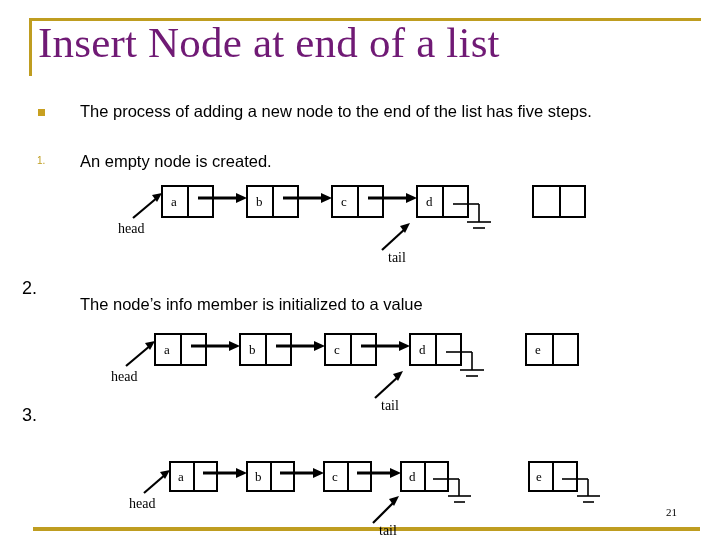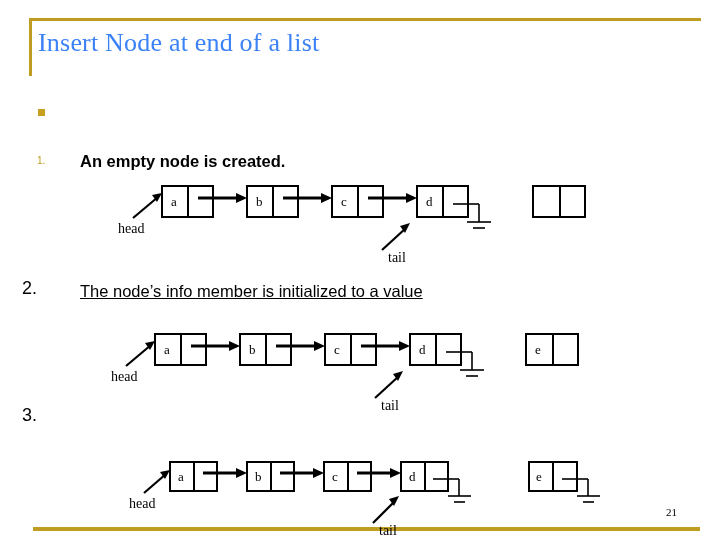--- a/index.html
+++ b/index.html
@@ -46,23 +46,23 @@
     height: 4px;
     background: #bf9d20;
   }
 
   
   .slide-title {
     position: absolute;
     left: 38px;
     top: 21px;
     font-family: "Liberation Serif", serif;
-    font-size: 26px;
+    font-size: 43px;
     line-height: 44px;
-    color: #3b82f6;
+    color: #701a75;
     letter-spacing: 0.2px;
     white-space: nowrap;
   }
 
   
   .body-text {
     position: absolute;
     font-family: "Liberation Sans", sans-serif;
     color: #000000;
     font-size: 16.5px;
@@ -121,23 +121,24 @@
 
 <div id="slide">
 
   <div class="rule-top"></div>
   <div class="rule-left"></div>
   <div class="rule-bottom"></div>
 
   <div class="slide-title">Insert Node at end of a list</div>
 
   <div class="bullet-square" style="left:38px; top:109px;"></div>
+  <div class="body-text" style="left:80px; top:100px; width:570px;">The process of adding a new node to the end of the list has five steps.</div>
 
   <div class="marker marker-gold" style="left:37px; top:155px;">1.</div>
-  <div class="body-text" style="left:80px; top:150px; width:570px;font-weight:bold;">An empty node is created.</div>
+  <div class="body-text" style="left:80px; top:150px; width:570px;">An empty node is created.</div>
 
   <div class="diagram" style="left:110px; top:180px;">
     <svg width="500" height="85" viewBox="0 0 500 85">
 
       <g>
         <line x1="23" y1="38" x2="48" y2="17" stroke="#000" stroke-width="2.2"></line>
         <polygon points="52,13 42,15 47,22" fill="#000"></polygon>
       </g>
       <text class="ptr-label" x="8" y="53">head</text>
 
@@ -192,21 +193,21 @@
 
       <g>
         <rect x="423" y="6" width="52" height="31" fill="#fff" stroke="#000" stroke-width="2"></rect>
         <line x1="450" y1="6" x2="450" y2="37" stroke="#000" stroke-width="2"></line>
         <text class="node-letter" x="432" y="26"></text>
       </g>
     </svg>
   </div>
 
   <div class="marker marker-black" style="left:22px; top:278px;">2.</div>
-  <div class="body-text" style="left:80px; top:280px; width:570px;text-decoration:underline;">The node’s info member is initialized to a value</div>
+  <div class="body-text" style="left:80px; top:293px; width:570px;">The node’s info member is initialized to a value</div>
 
   <div class="diagram" style="left:103px; top:328px;">
     <svg width="500" height="80" viewBox="0 0 500 80">
       <g>
         <line x1="23" y1="38" x2="48" y2="17" stroke="#000" stroke-width="2.2"></line>
         <polygon points="52,13 42,15 47,22" fill="#000"></polygon>
       </g>
       <text class="ptr-label" x="8" y="53">head</text>
 
       <g>

